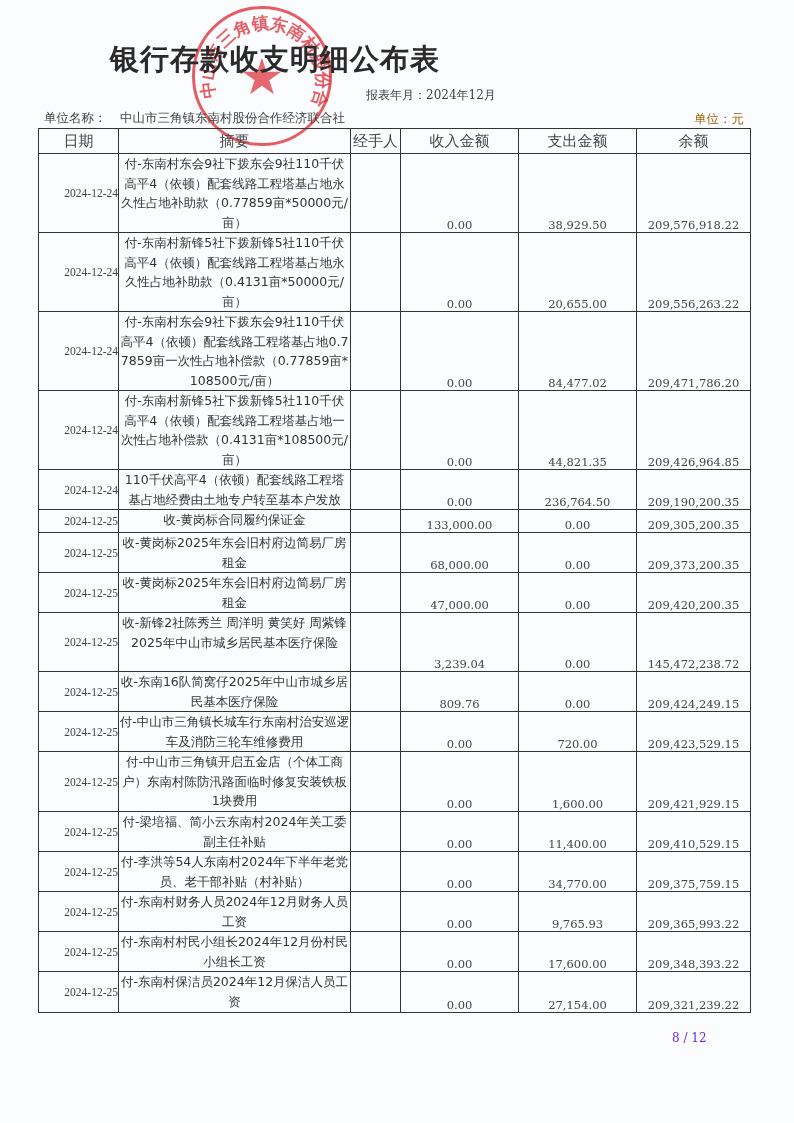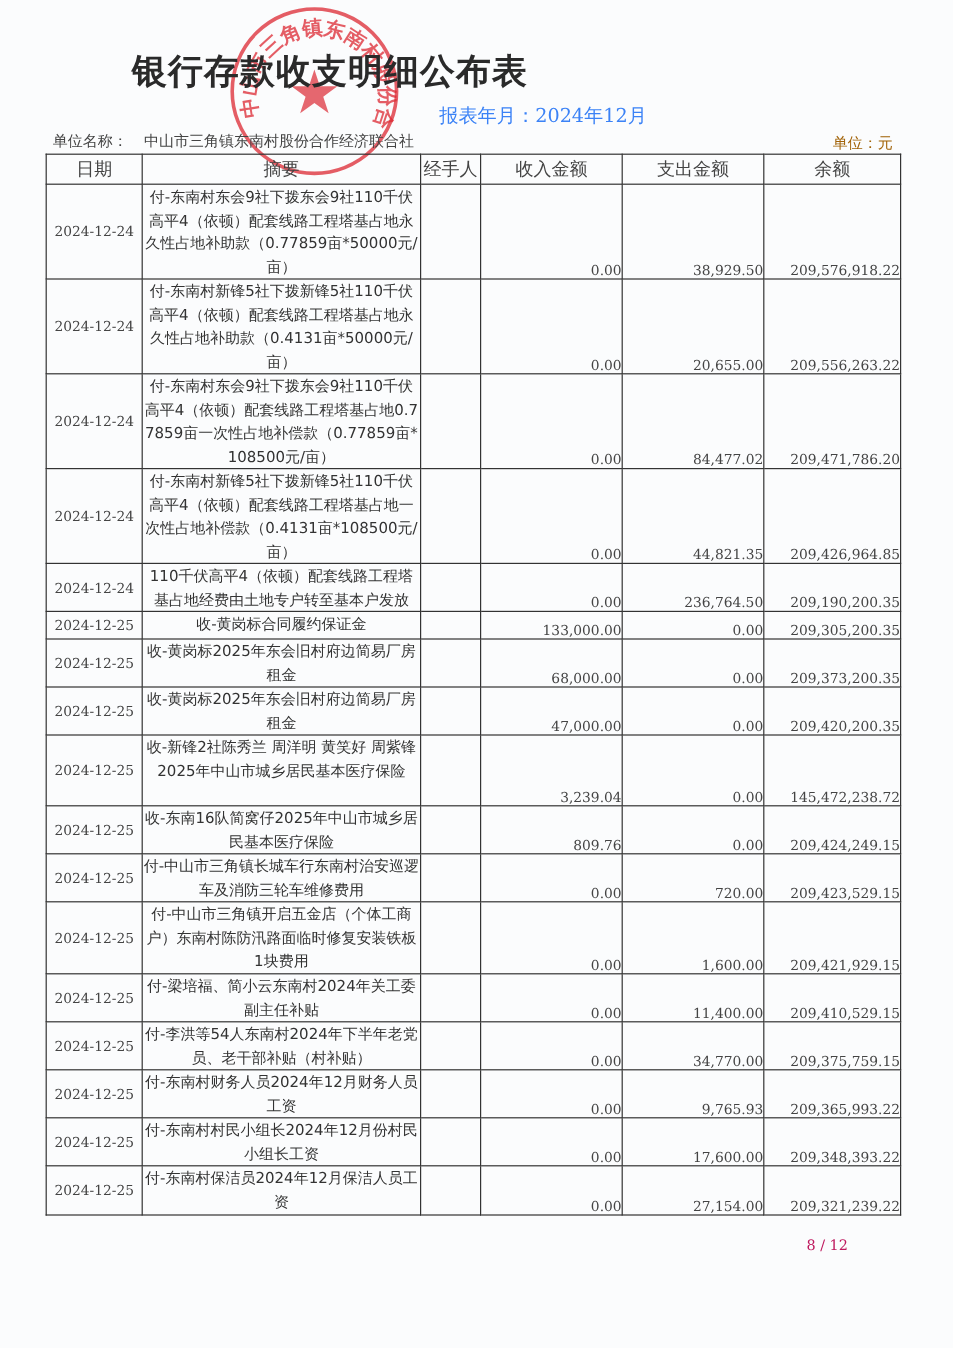--- a/index.html
+++ b/index.html
@@ -5,44 +5,44 @@
   html, body { margin:0; padding:0; }
   body {
     width:794px; height:1123px; background:#fbfcfd; position:relative; overflow:hidden;
     font-family: "DejaVu Serif", "Liberation Serif", serif; color:#3a3a3a;
   }
   .title {
     position:absolute; top:40px; left:0; width:794px; text-align:left;
     font-family:"DejaVu Sans", "Liberation Sans", sans-serif; font-weight:bold;
     font-size:29px; letter-spacing:1px; color:#2a2a2a; padding-left:110px; box-sizing:border-box;
   }
-  .period { position:absolute; top:87px; left:366px; font-size:16px; color:#3b82f6; }
+  .period { position:absolute; top:87px; left:366px; font-size:12px; color:#404040; }
   .unit-name-label { position:absolute; top:110px; left:44px; font-size:12.5px; color:#444; }
   .unit-name { position:absolute; top:110px; left:120px; font-size:12.5px; color:#444; }
   .unit { position:absolute; top:111px; left:694px; font-size:12.5px; color:#a16207; }
 
   table.ledger {
     position:absolute; top:128px; left:38px; border-collapse:collapse;
     table-layout:fixed; width:712px; font-size:11.5px;
   }
   table.ledger th, table.ledger td { border:1.2px solid #333; padding:0; }
   table.ledger th {
     height:24px; font-weight:normal; font-size:15px; color:#444;
     font-family:"DejaVu Sans", "Liberation Sans", sans-serif;
   }
-  td.date { text-align:center; color:#444; font-size:11.5px; }
+  td.date { text-align:right; color:#444; font-size:11.5px;font-family:Liberation Serif, serif; }
   td.summary {
     vertical-align:top; padding:2px 3px 2px 3px; line-height:19.5px;
     font-size:12.5px; color:#333; text-align:center;
     font-family:"DejaVu Sans", "Liberation Sans", sans-serif;
     word-break:break-all;
   }
-  td.num { text-align:right; vertical-align:bottom; padding:0 3px 3px 0; color:#444; font-size:11.5px;margin-left:13px; }
-
-  .page-no { position:absolute; top:1031px; left:672px; font-size:12px; color:#be185d; }
+  td.num { text-align:center; vertical-align:bottom; padding:0 3px 3px 0; color:#444; font-size:11.5px;margin-left:13px; }
+
+  .page-no { position:absolute; top:1031px; left:672px; font-size:12px; color:#6d28d9; }
 
   .stamp {
     position:absolute; left:192px; top:6px; width:140px; height:140px; border-radius:50%;
     border:3px solid rgba(220,40,50,0.75); box-sizing:border-box; pointer-events:none;
   }
   .stamp-star {
     position:absolute; left:50%; top:50%; transform:translate(-50%,-48%);
     color:rgba(220,40,50,0.7); font-size:50px; line-height:1;
   }
   .stamp-text {

